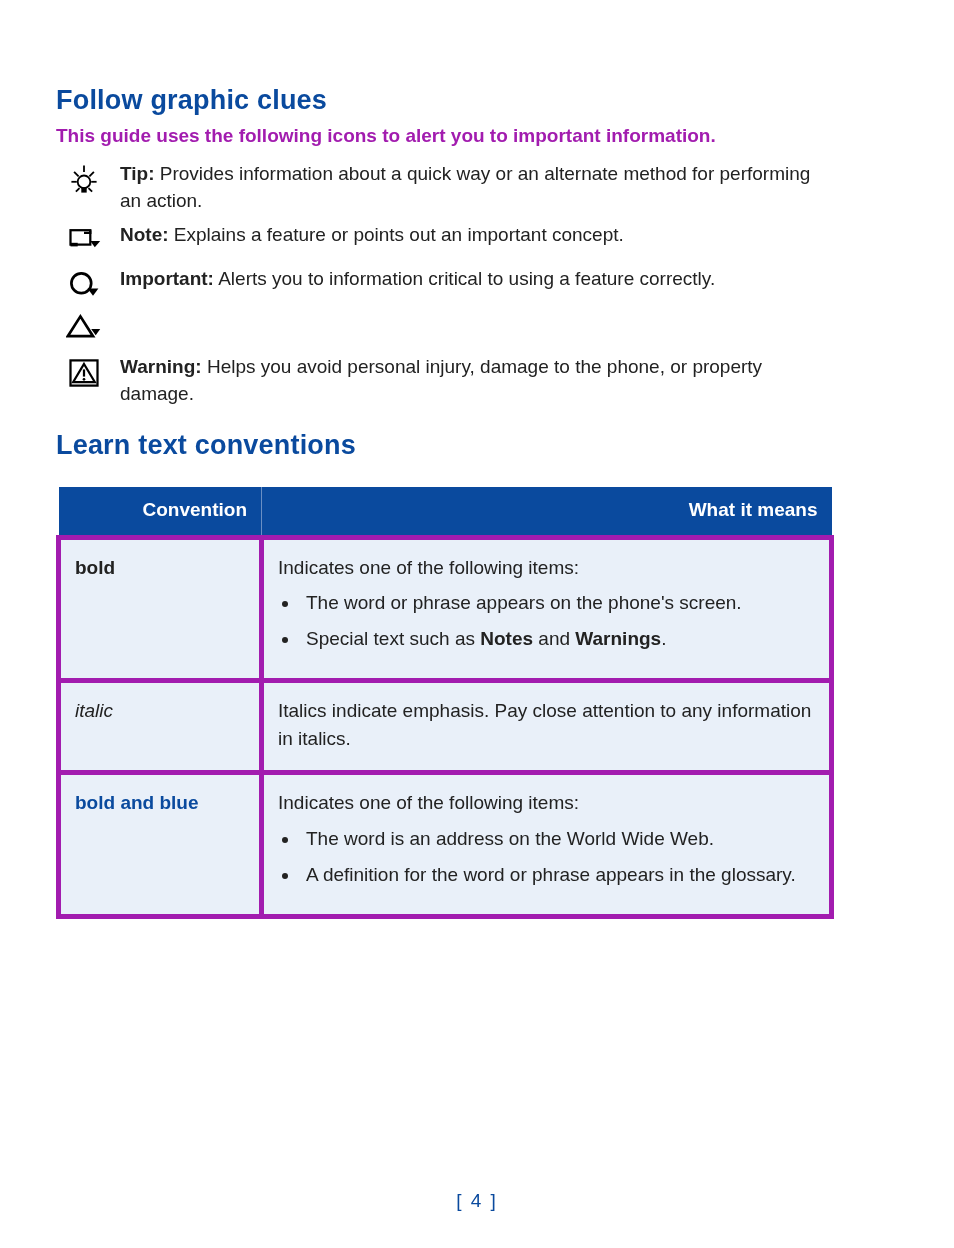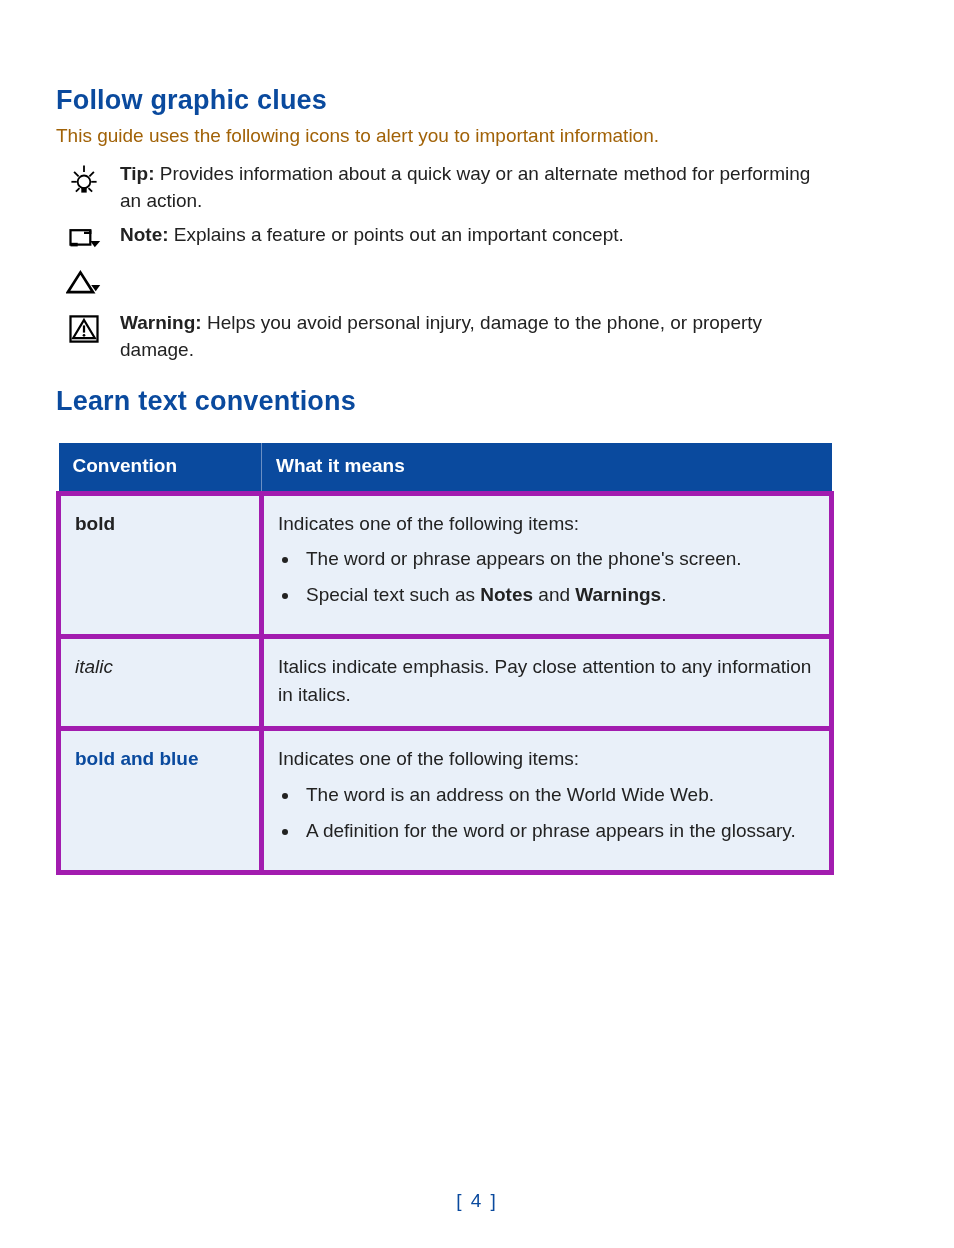--- a/index.html
+++ b/index.html
@@ -21,21 +21,22 @@
     color: #0a4a9e;
     font-weight: 700;
     font-size: 27px;
     margin: 0 0 6px 0;
     letter-spacing: 0.2px;
   }
   p.body-text {
     font-size: 19px;
     line-height: 1.45;
     margin: 0 0 10px 0;
-    color: #a16207;
+    color: #a21caf;
+    font-weight: bold;
   }
   .icon-list {
     margin: 8px 0 22px 0;
   }
   .icon-row {
     display: flex;
     align-items: flex-start;
     margin-bottom: 6px;
   }
   .icon-cell {
@@ -61,21 +62,21 @@
   table.conventions {
     width: 100%;
     border-collapse: collapse;
     margin-top: 26px;
   }
   table.conventions th {
     background: #0a4a9e;
     color: #ffffff;
     font-weight: 700;
     font-size: 19px;
-    text-align: left;
+    text-align: right;
     padding: 12px 14px 14px 14px;
     border-right: 1px solid #6a8fc4;
   }
   table.conventions th:last-child {
     border-right: none;
   }
   table.conventions td {
     vertical-align: top;
     font-size: 19px;
     line-height: 1.45;
@@ -152,20 +153,31 @@
           <polyline points="20,11 27,11 27,8" fill="none" stroke="#000" stroke-width="2.5"></polyline>
           <polygon points="27,20 38,20 32,27" fill="#000"></polygon>
           <line x1="5" y1="24" x2="13" y2="24" stroke="#000" stroke-width="4"></line>
         </svg>
       </div>
       <div class="icon-text">
         <span class="label">Note:</span><span>  Explains a feature or points out an important concept.</span>
       </div>
     </div>
 
+    <div class="icon-row">
+      <div class="icon-cell">
+        <svg class="icon-svg" viewBox="0 0 40 40">
+          <circle cx="17" cy="18" r="11" fill="none" stroke="#000" stroke-width="3"></circle>
+          <polygon points="24,24 36,24 30,32" fill="#000"></polygon>
+        </svg>
+      </div>
+      <div class="icon-text">
+        <span class="label">Important:</span><span> Alerts you to information critical to using a feature correctly.</span>
+      </div>
+    </div>
 
     <div class="icon-row">
       <div class="icon-cell">
         <svg class="icon-svg" viewBox="0 0 40 40">
           <polygon points="16,6 30,28 2,28" fill="none" stroke="#000" stroke-width="3"></polygon>
           <polygon points="28,20 38,20 33,27" fill="#000"></polygon>
         </svg>
       </div>
     </div>
 

